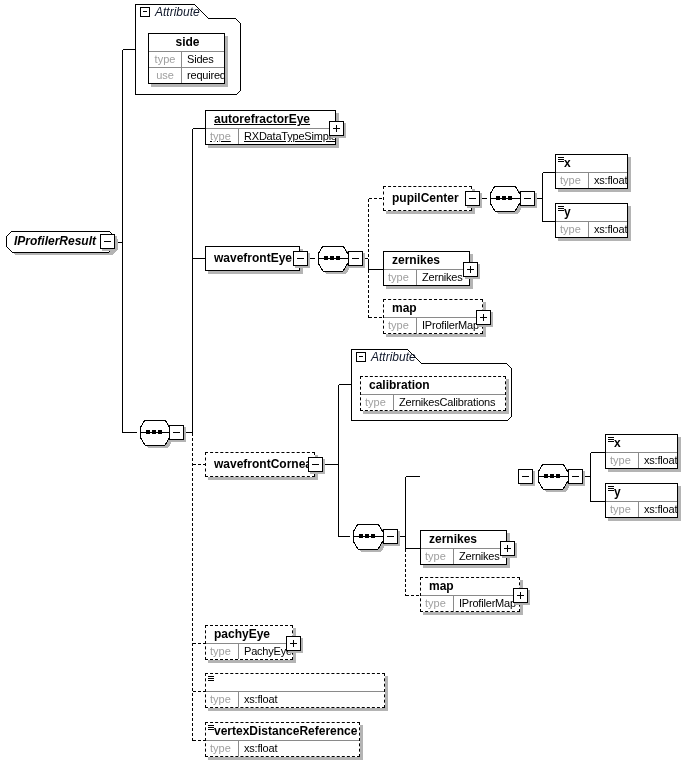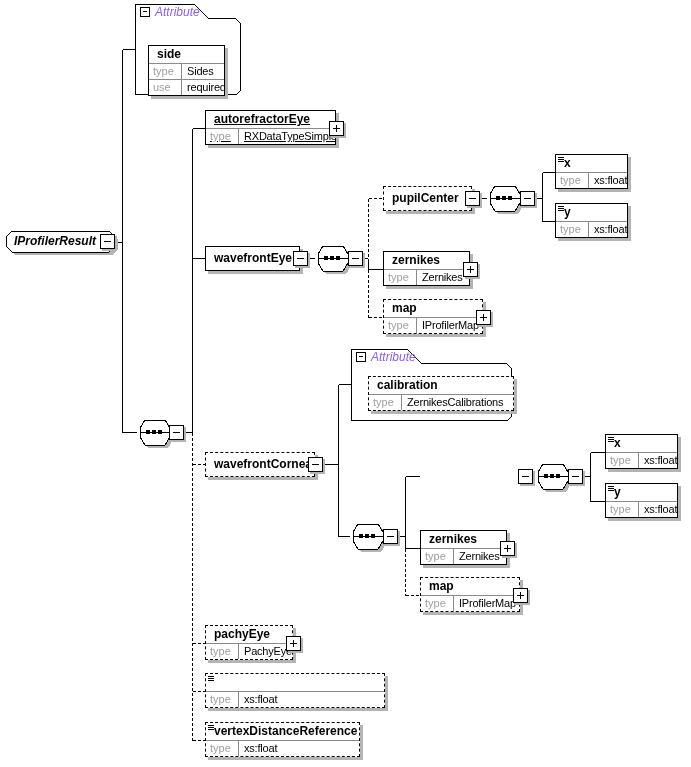--- a/index.html
+++ b/index.html
@@ -23,21 +23,21 @@
 
   
   .con{position:absolute;width:13px;height:13px;background:#fff;border:1px solid #000;
        box-shadow:2px 2px 0 #b4b4b4;box-sizing:content-box;}
   .con::before{content:"";position:absolute;left:3px;right:3px;top:6px;height:1px;background:#000;}
   .con.plus::after{content:"";position:absolute;top:3px;bottom:3px;left:6px;width:1px;background:#000;}
   .con.small{width:8px;height:8px;box-shadow:none;}
   .con.small::before{left:2px;right:2px;top:3px;}
 
   
-  .attr-label{position:absolute;font-size:12px;font-style:italic;color:#8b5cf6;line-height:13px;}
+  .attr-label{position:absolute;font-size:12px;font-style:italic;color:#0f172a;line-height:13px;}
   .root-label{position:absolute;font-size:12px;font-weight:bold;color:#000;
               line-height:21px;padding-left:8px;white-space:nowrap;}
 </style>
 </head>
 <body>
 
 <div class="stage">
 
   <svg class="wires" width="691" height="767" viewBox="0 0 691 767" shape-rendering="crispEdges">
 
@@ -103,21 +103,21 @@
         <rect x="550" y="474" width="4" height="4" fill="#000"></rect>
         <rect x="556" y="474" width="4" height="4" fill="#000"></rect>
     </g>
   </svg>
 
   <div class="root-label" style="left:6px;top:231px;width:90px;font-style:italic;">IProfilerResult</div>
   <div class="con" style="left:100px;top:234px;"></div>
 
   <div class="con small" style="left:140px;top:7px;"></div>
   <div class="attr-label" style="left:155px;top:6px;">Attribute</div>
-  <div class="ebox dashed" style="left:148px;top:45px;width:77px;border-style:solid;">
+  <div class="ebox dashed" style="left:148px;top:33px;width:77px;border-style:solid;text-align:center;">
     <div class="nm">side</div>
     <div class="tr">
       <span class="k">type</span>
       <span class="v">Sides</span>
     </div>
     <div class="tr">
       <span class="k">use</span>
       <span class="v">required</span>
     </div>
   </div>
@@ -169,21 +169,21 @@
     <div class="nm">map</div>
     <div class="tr">
       <span class="k">type</span>
       <span class="v">IProfilerMap</span>
     </div>
   </div>
   <div class="con plus" style="left:476px;top:310px;"></div>
 
   <div class="con small" style="left:356px;top:352px;"></div>
   <div class="attr-label" style="left:371px;top:351px;">Attribute</div>
-  <div class="ebox dashed" style="left:360px;top:376px;width:146px;margin-left:8px;">
+  <div class="ebox dashed" style="left:360px;top:376px;width:146px;">
     <div class="nm">calibration</div>
     <div class="tr">
       <span class="k">type</span>
       <span class="v">ZernikesCalibrations</span>
     </div>
   </div>
 
   <div class="ebox simple dashed" style="left:205px;top:452px;width:110px;">
     <div class="nm">wavefrontCornea</div>
   </div>

